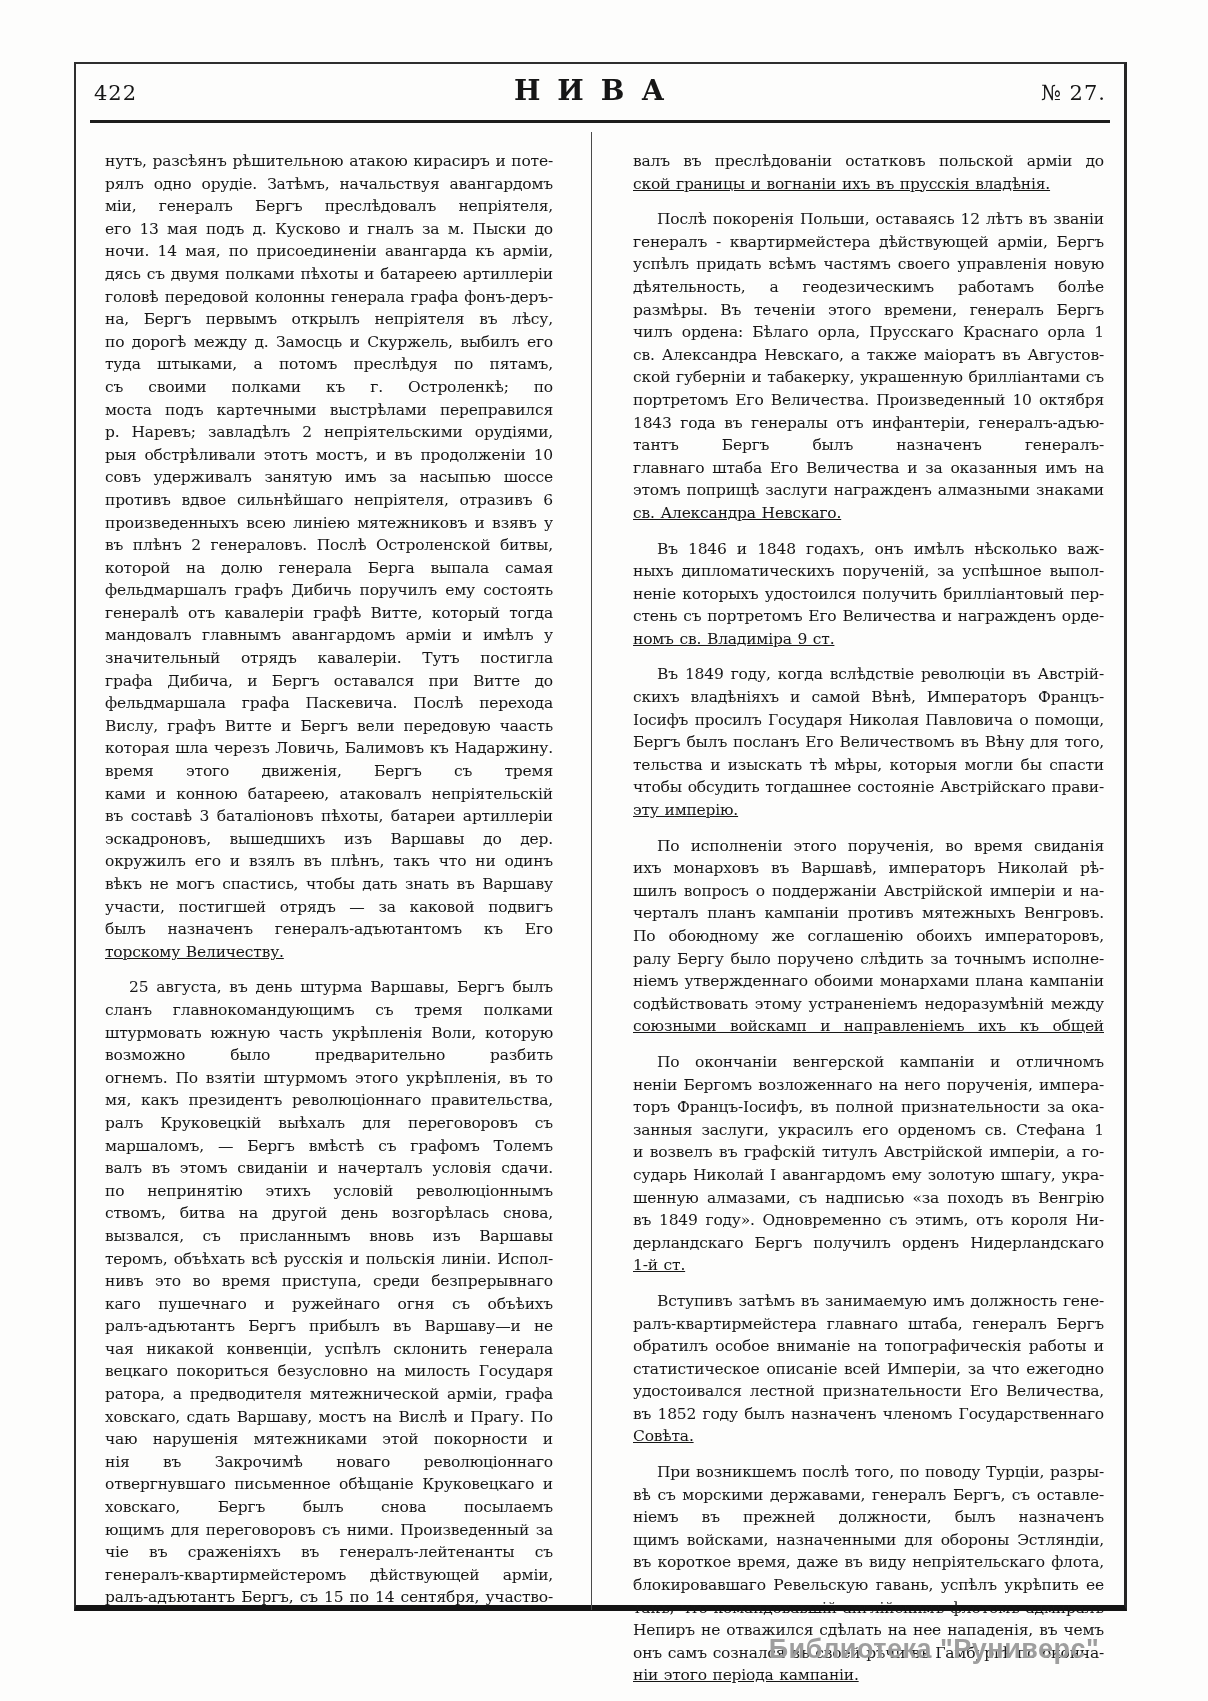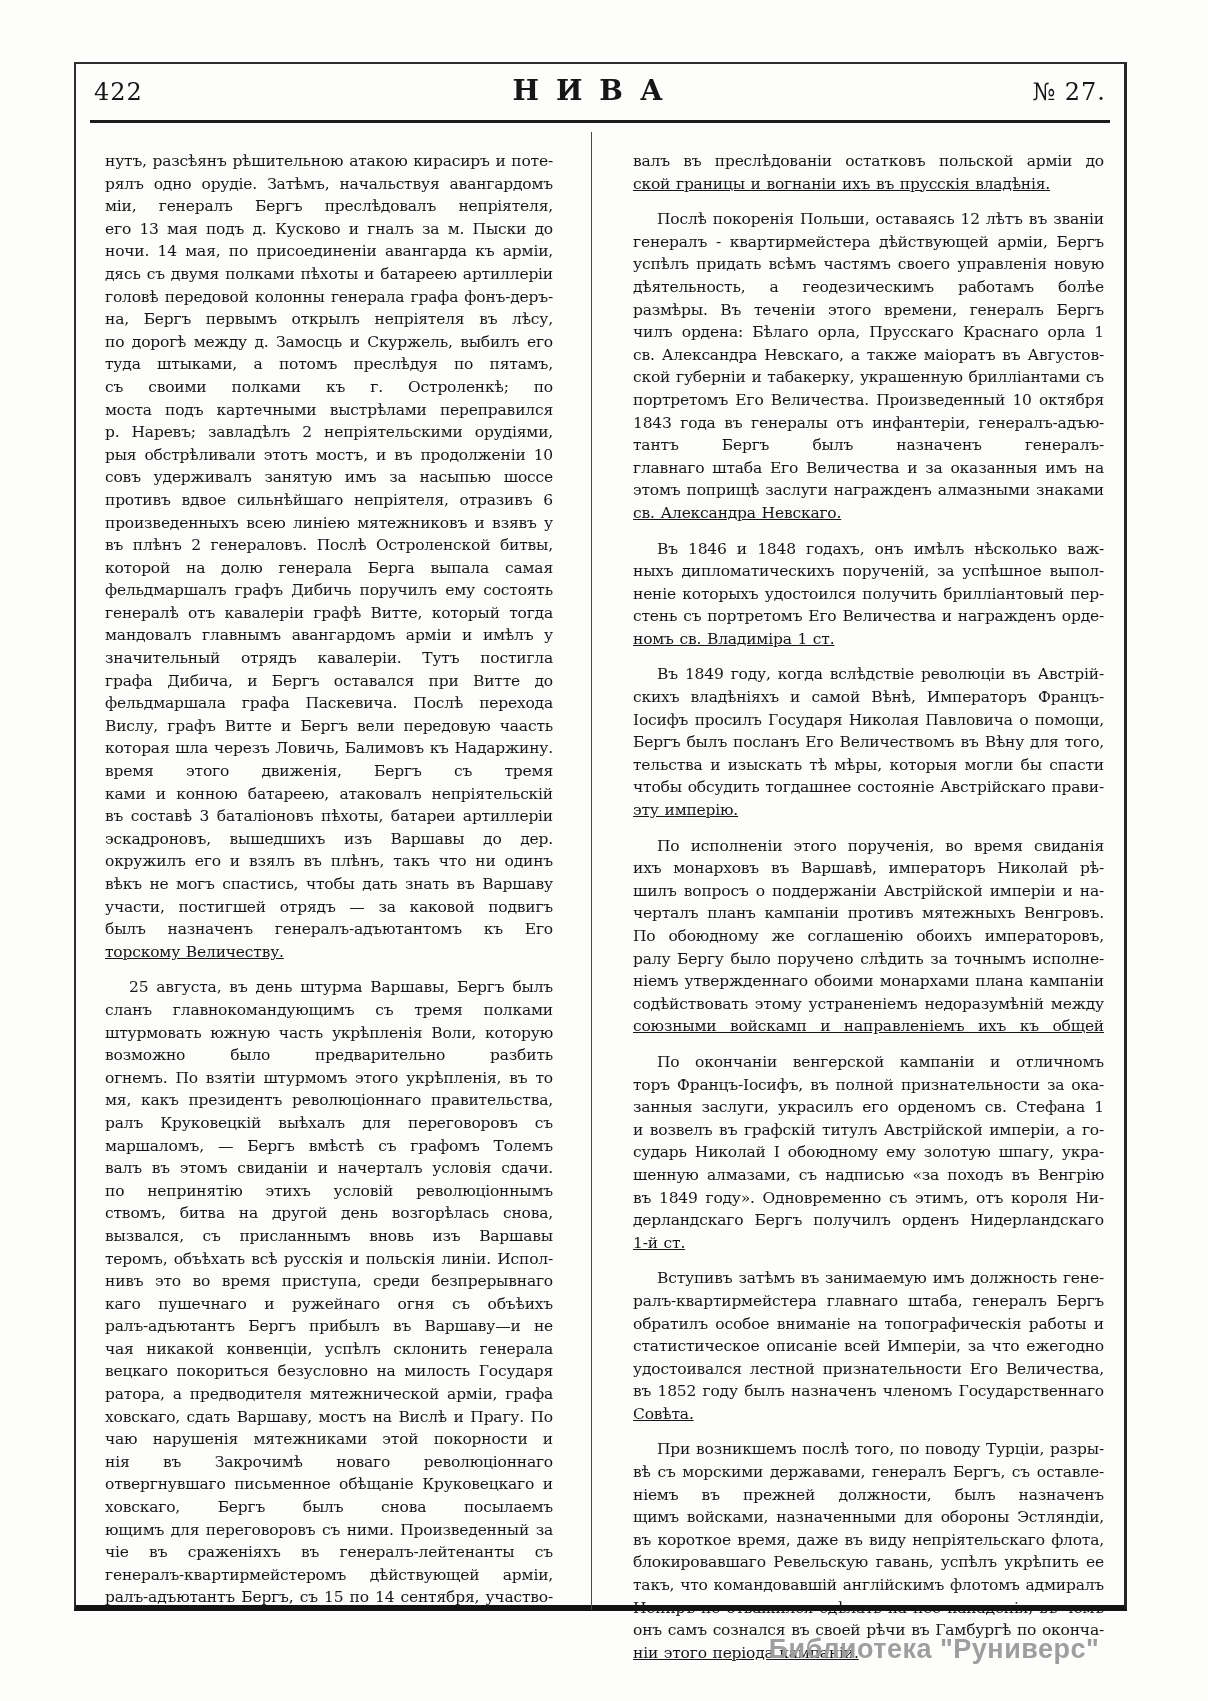--- a/index.html
+++ b/index.html
@@ -10,21 +10,21 @@
   .page-frame {
     position:absolute; left:74px; top:62px; width:1053px; height:1549px;
     box-sizing:border-box; background:#fdfdfc;
     border-top:2px solid #2e2e2e; border-left:2px solid #2e2e2e;
     border-right:3px solid #262626; border-bottom:6px solid #141414;
   }
   .header {
     position:absolute; top:10px; left:18px; right:18px;
     display:flex; justify-content:space-between; align-items:baseline;
   }
-  .page-number, .issue { font-size:24px; letter-spacing:1px; }
+  .page-number, .issue { font-size:21px; letter-spacing:1px; }
   .masthead { font-size:28px; font-weight:bold; letter-spacing:17px; margin-right:-17px; }
   .header-rule { position:absolute; top:56px; left:14px; right:14px; height:3px; background:#1d1d1d; }
   .columns { position:absolute; top:66px; left:0; right:0; bottom:0; }
   .divider { position:absolute; left:515px; top:2px; height:1478px; width:1px; background:#4a4a4a; }
   .col { position:absolute; top:7px; }
   .col-left  { left:16px;  width:474px; }
   .col-right { left:544px; width:497px; }
   .para { margin:13px; }
   .line {
     font-size:15.5px; letter-spacing:-0.2px; word-spacing:1px;
@@ -141,21 +141,21 @@
             <div class="line">тантъ Бергъ былъ назначенъ генералъ-квартирмейстеромъ</div>
             <div class="line">главнаго штаба Его Величества и за оказанныя имъ на</div>
             <div class="line">этомъ поприщѣ заслуги награжденъ алмазными знаками</div>
             <div class="line last">св. Александра Невскаго.</div>
           </div>
           <div class="para indent">
             <div class="line">Въ 1846 и 1848 годахъ, онъ имѣлъ нѣсколько важ-</div>
             <div class="line">ныхъ дипломатическихъ порученій, за успѣшное выпол-</div>
             <div class="line">неніе которыхъ удостоился получить брилліантовый пер-</div>
             <div class="line">стень съ портретомъ Его Величества и награжденъ орде-</div>
-            <div class="line last">номъ св. Владиміра 1 ст.</div>
+            <div class="line last">номъ св. Владиміра 9 ст.</div>
           </div>
           <div class="para indent">
             <div class="line">Въ 1849 году, когда вслѣдствіе революціи въ Австрій-</div>
             <div class="line">скихъ владѣніяхъ и самой Вѣнѣ, Императоръ Францъ-</div>
             <div class="line">Іосифъ просилъ Государя Николая Павловича о помощи,</div>
             <div class="line">Бергъ былъ посланъ Его Величествомъ въ Вѣну для того,</div>
             <div class="line">тельства и изыскать тѣ мѣры, которыя могли бы спасти</div>
             <div class="line">чтобы обсудить тогдашнее состояніе Австрійскаго прави-</div>
             <div class="line last">эту имперію.</div>
           </div>
@@ -165,24 +165,25 @@
             <div class="line">шилъ вопросъ о поддержаніи Австрійской имперіи и на-</div>
             <div class="line">черталъ планъ кампаніи противъ мятежныхъ Венгровъ.</div>
             <div class="line">По обоюдному же соглашенію обоихъ императоровъ, гене-</div>
             <div class="line">ралу Бергу было поручено слѣдить за точнымъ исполне-</div>
             <div class="line">ніемъ утвержденнаго обоими монархами плана кампаніи и</div>
             <div class="line">содѣйствовать этому устраненіемъ недоразумѣній между</div>
             <div class="line last">союзными войскамп и направленіемъ ихъ къ общей цѣли.</div>
           </div>
           <div class="para indent">
             <div class="line">По окончаніи венгерской кампаніи и отличномъ испол-</div>
+            <div class="line">неніи Бергомъ возложеннаго на него порученія, импера-</div>
             <div class="line">торъ Францъ-Іосифъ, въ полной признательности за ока-</div>
             <div class="line">занныя заслуги, украсилъ его орденомъ св. Стефана 1 ст.</div>
             <div class="line">и возвелъ въ графскій титулъ Австрійской имперіи, а го-</div>
-            <div class="line">сударь Николай I обоюдному ему золотую шпагу, укра-</div>
+            <div class="line">сударь Николай I авангардомъ ему золотую шпагу, укра-</div>
             <div class="line">шенную алмазами, съ надписью «за походъ въ Венгрію</div>
             <div class="line">въ 1849 году». Одновременно съ этимъ, отъ короля Ни-</div>
             <div class="line">дерландскаго Бергъ получилъ орденъ Нидерландскаго Льва</div>
             <div class="line last">1-й ст.</div>
           </div>
           <div class="para indent">
             <div class="line">Вступивъ затѣмъ въ занимаемую имъ должность гене-</div>
             <div class="line">ралъ-квартирмейстера главнаго штаба, генералъ Бергъ</div>
             <div class="line">обратилъ особое вниманіе на топографическія работы и</div>
             <div class="line">статистическое описаніе всей Имперіи, за что ежегодно</div>

